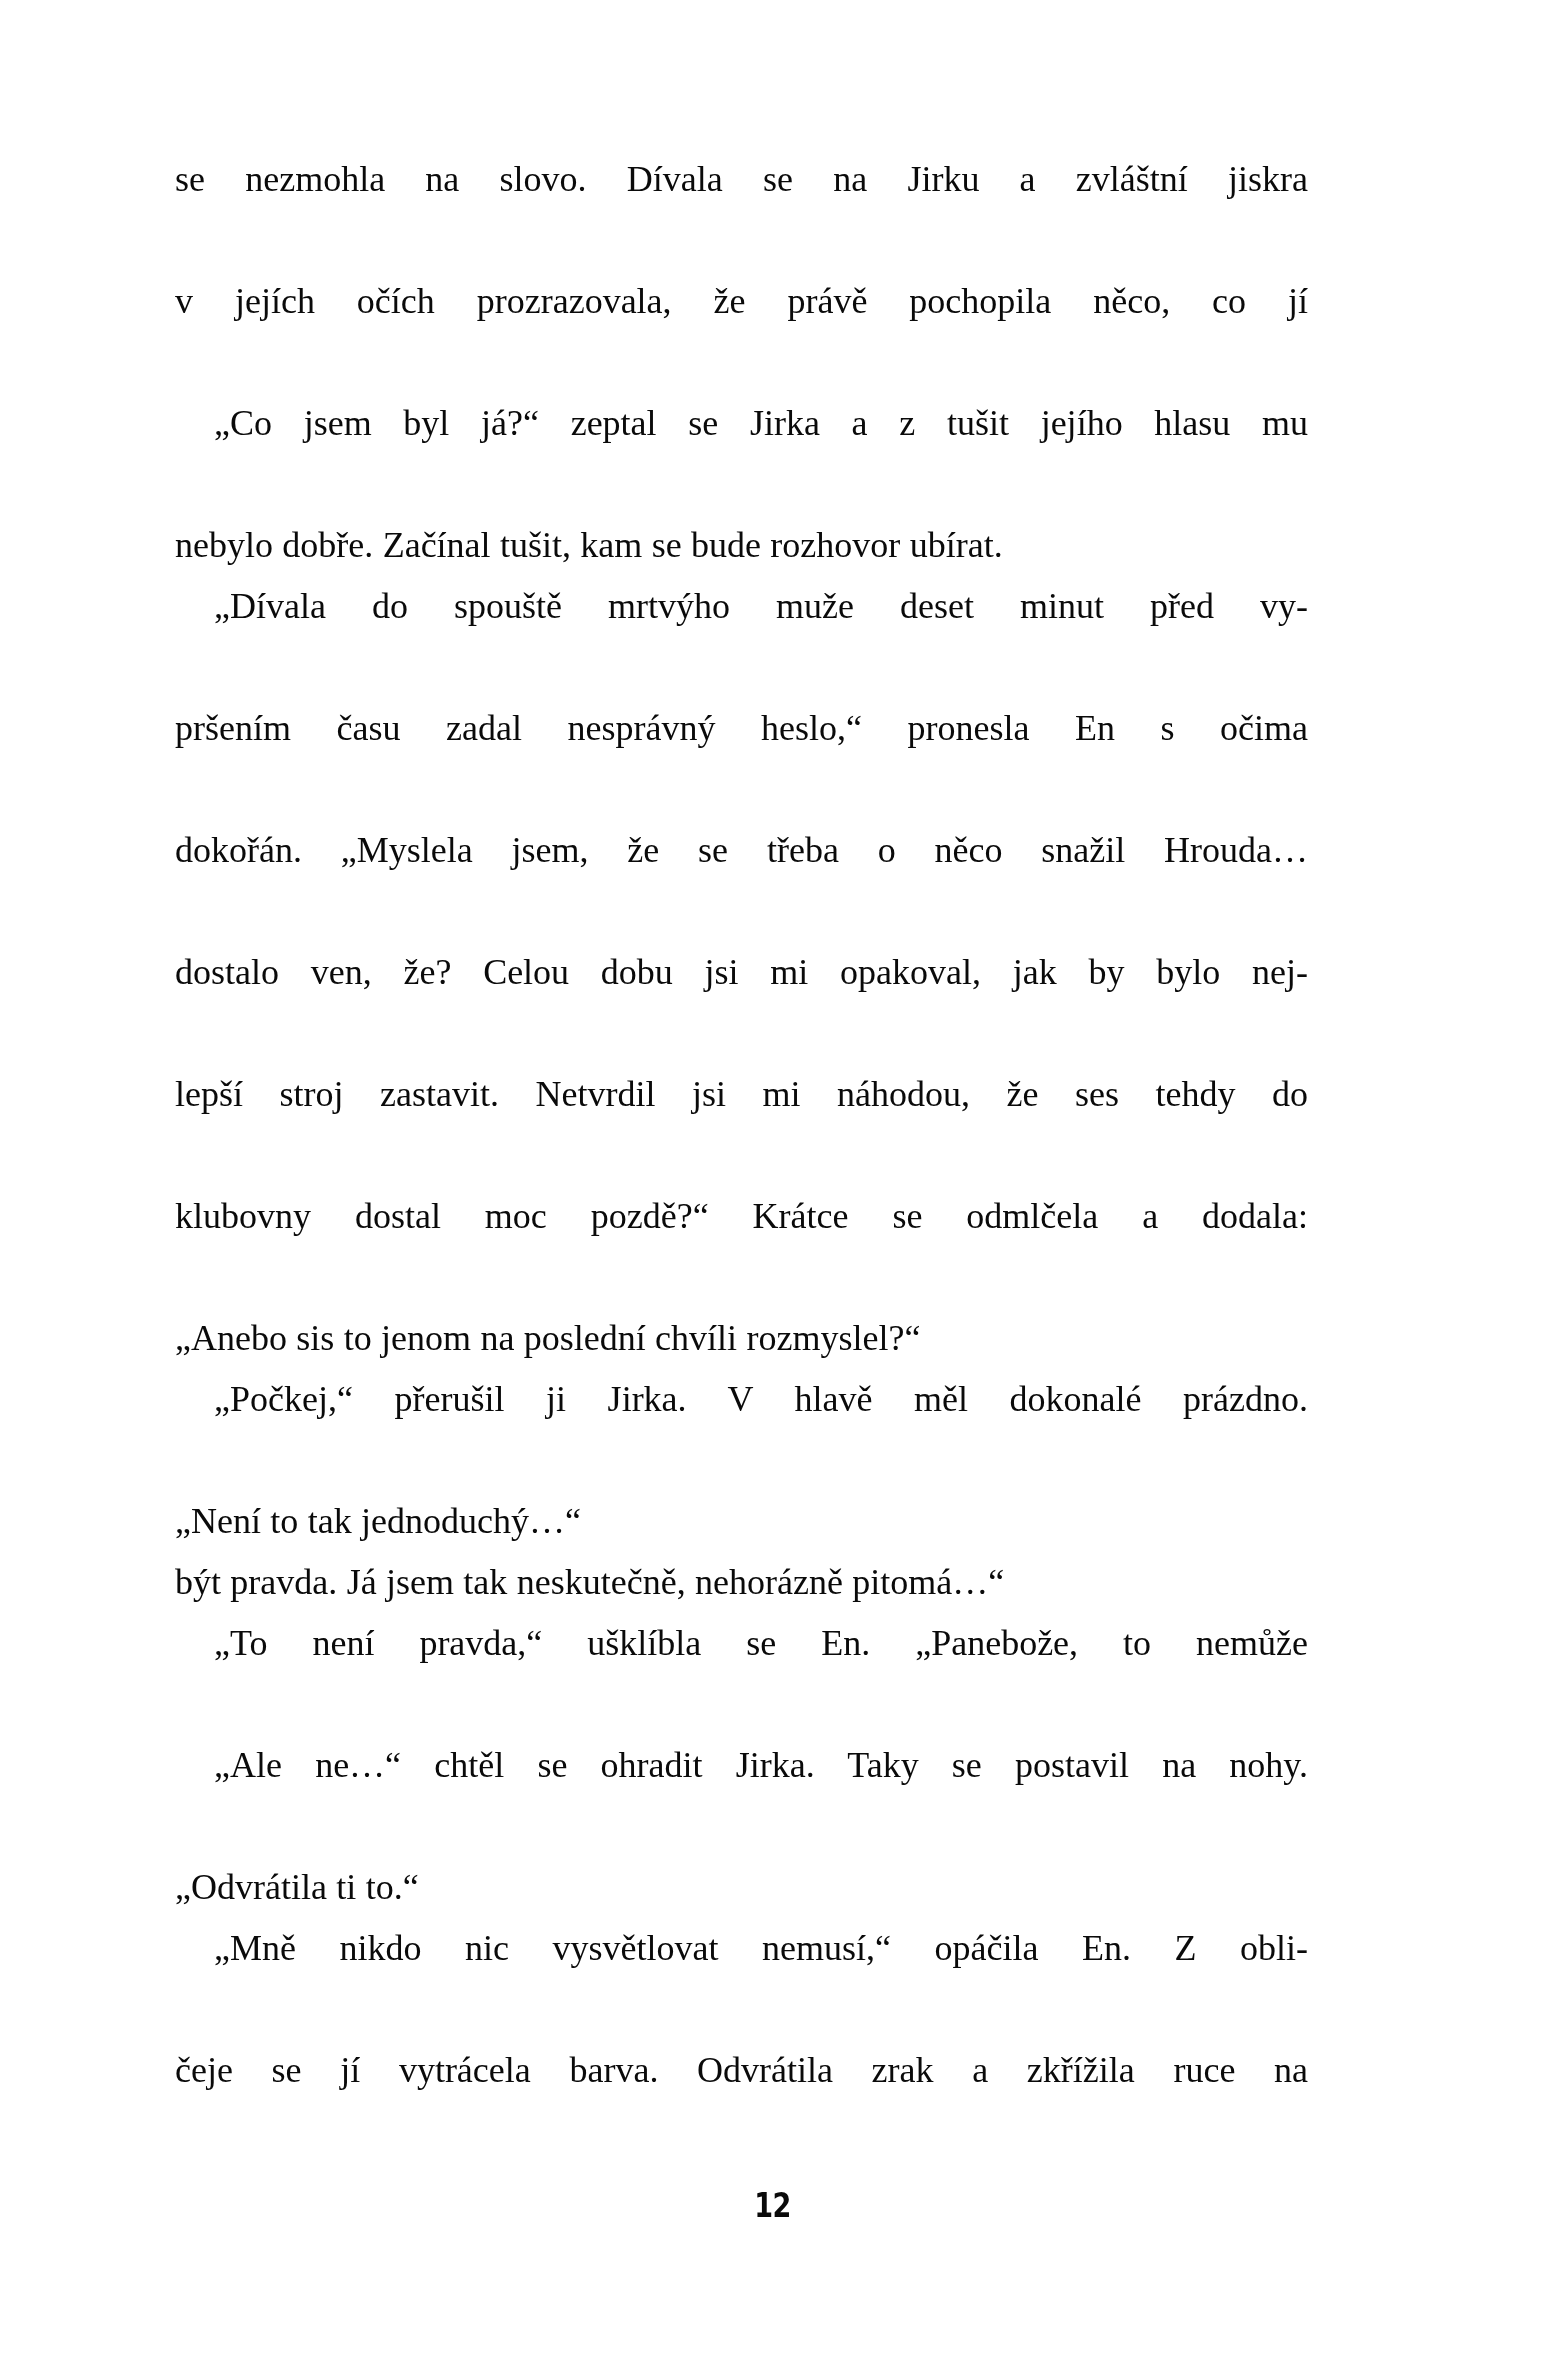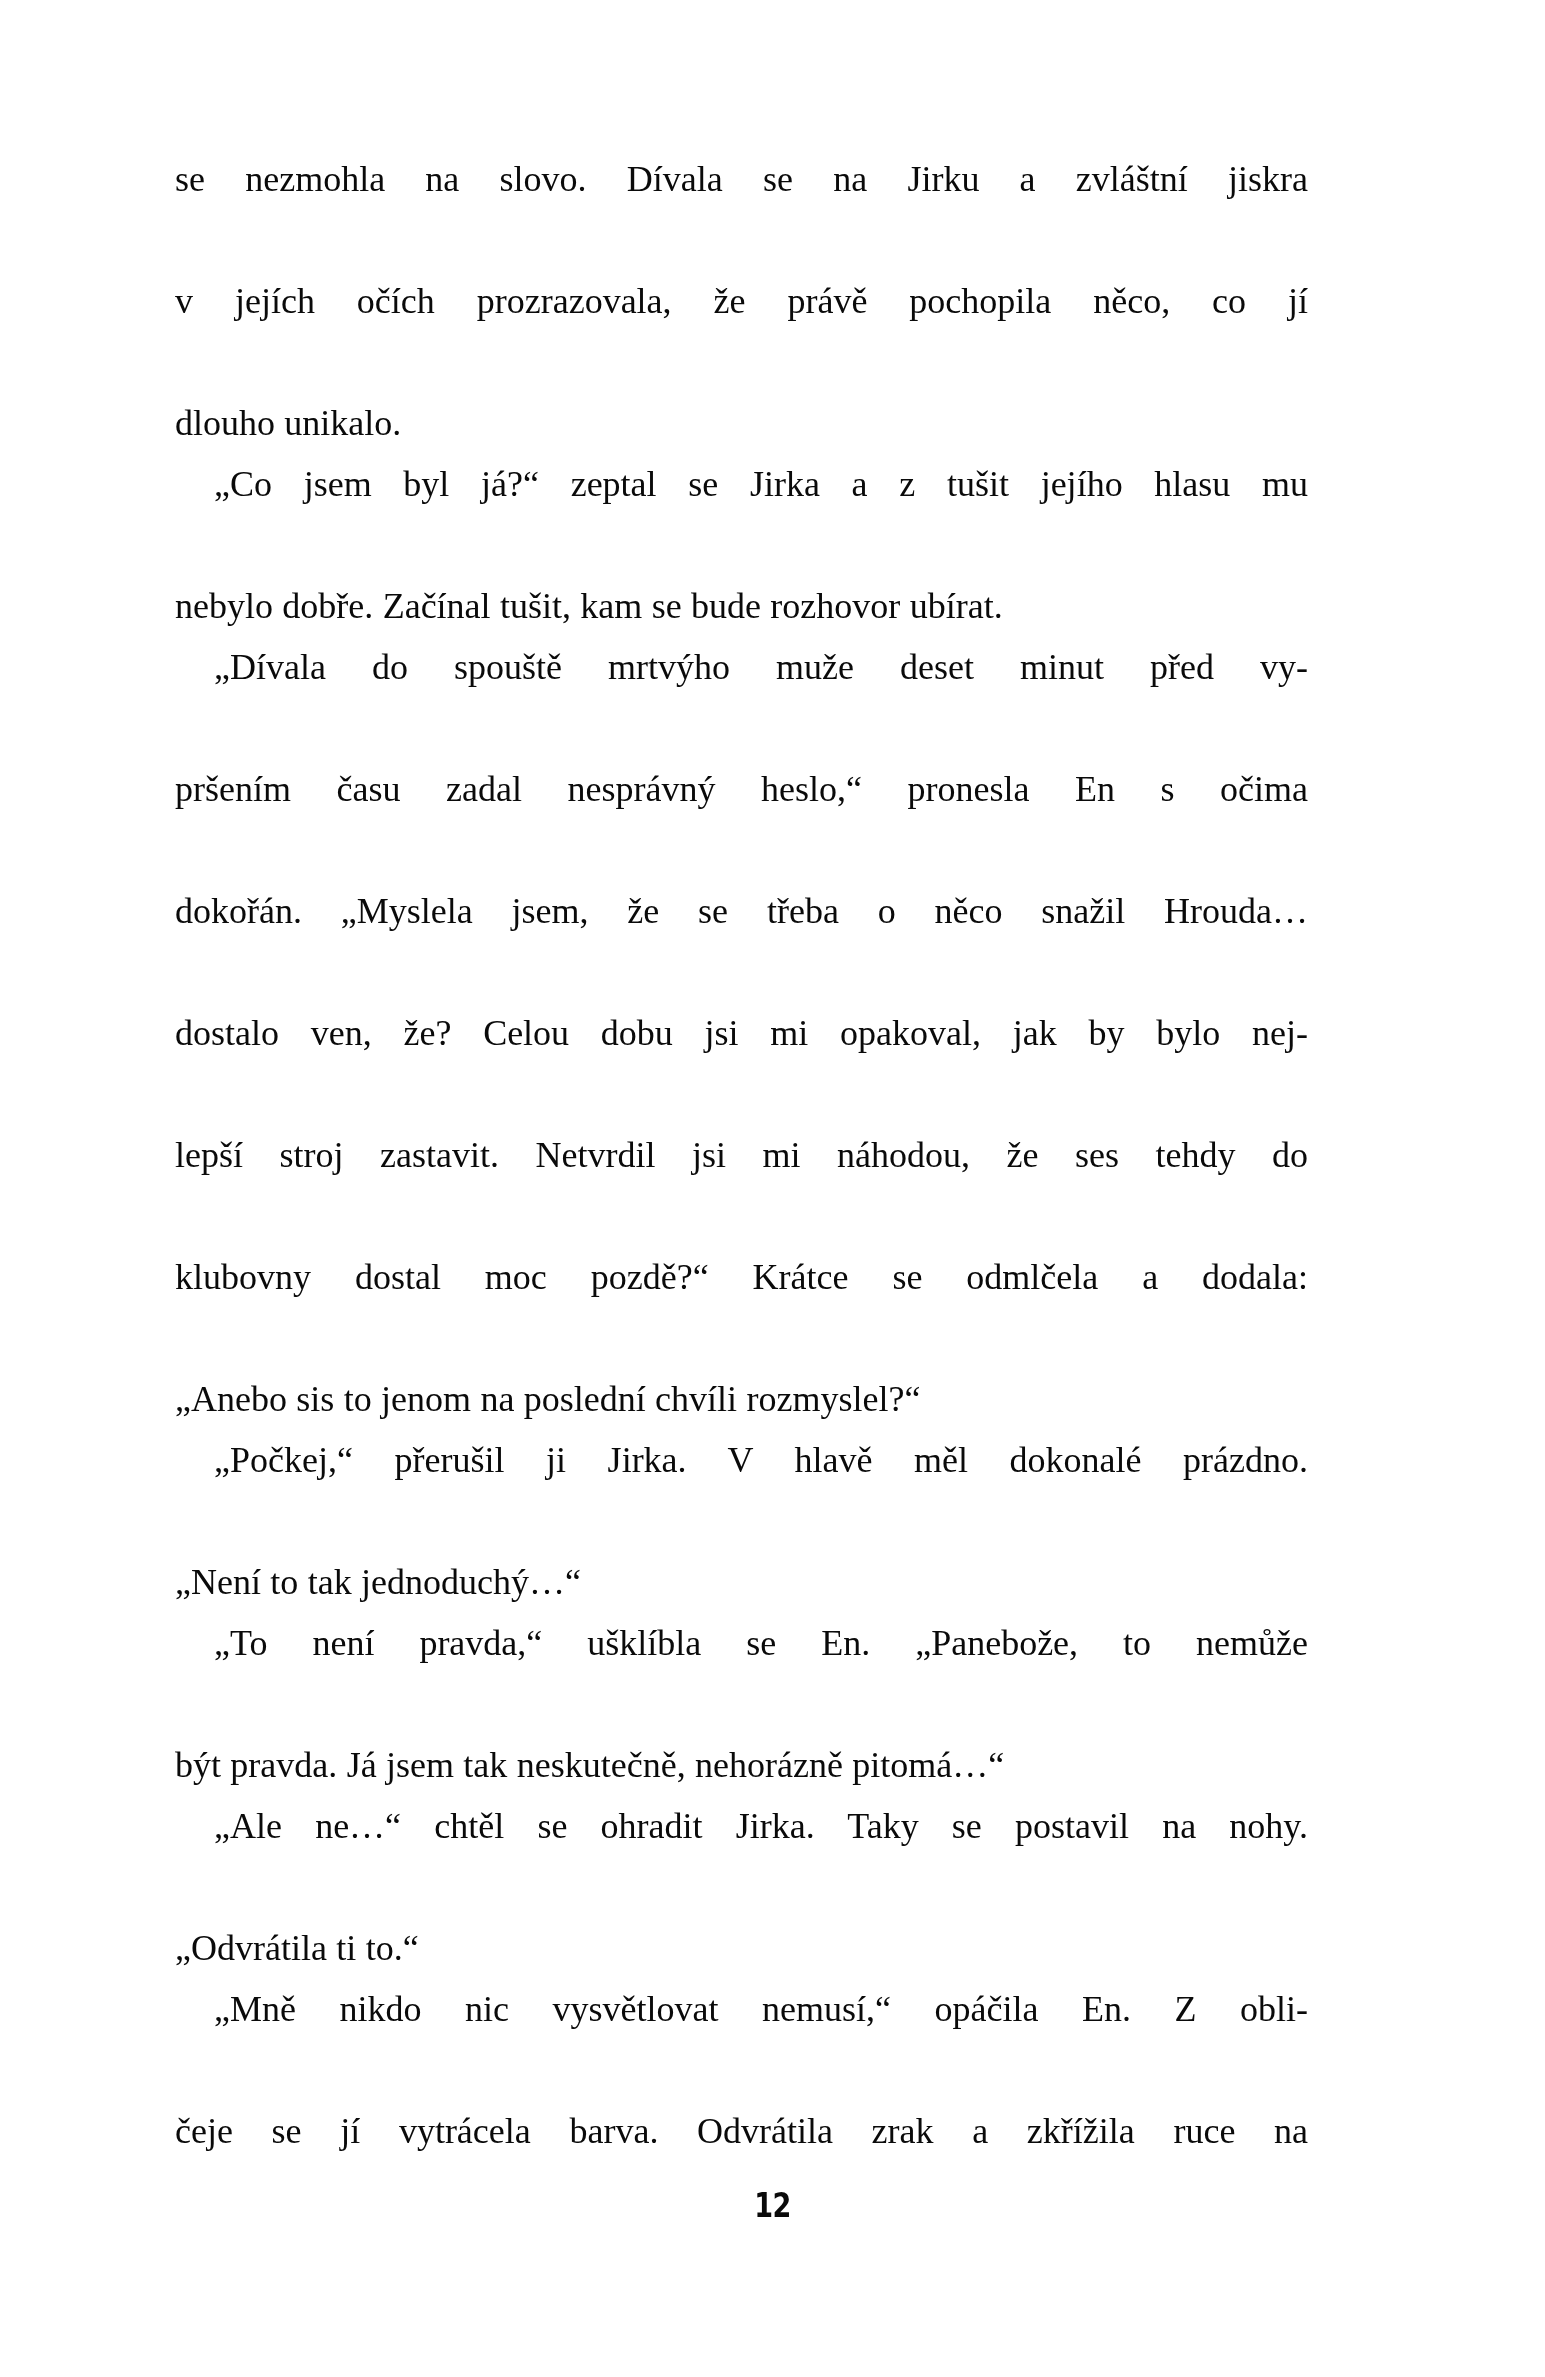--- a/index.html
+++ b/index.html
@@ -73,21 +73,20 @@
 </head>
 <body>
 
 <div class="page">
 
   <div class="text-block">
 
     <p class="para">
       <span class="ln">se nezmohla na slovo. Dívala se na Jirku a zvláštní jiskra</span>
       <span class="ln">v jejích očích prozrazovala, že právě pochopila něco, co jí</span>
-      <span class="ln last">dlouho unikalo.</span>
     </p>
 
 
     <p class="para">
       <span class="ln indent">„Co jsem byl já?“ zeptal se Jirka a z tušit jejího hlasu mu</span>
       <span class="ln last">nebylo dobře. Začínal tušit, kam se bude rozhovor ubírat.</span>
     </p>
 
     <p class="para">
       <span class="ln indent"><span>„Dívala do </span><span class="ital">spouště mrtvýho muže</span><span> deset minut před vy-</span></span>
@@ -98,22 +97,22 @@
       <span class="ln">klubovny dostal moc pozdě?“ Krátce se odmlčela a dodala:</span>
       <span class="ln last">„Anebo sis to jenom na poslední chvíli rozmyslel?“</span>
     </p>
 
     <p class="para">
       <span class="ln indent">„Počkej,“ přerušil ji Jirka. V hlavě měl dokonalé prázdno.</span>
       <span class="ln last">„Není to tak jednoduchý…“</span>
     </p>
 
     <p class="para">
+      <span class="ln last">být pravda. Já jsem tak neskutečně, nehorázně pitomá…“</span>
       <span class="ln indent">„To není pravda,“ ušklíbla se En. „Panebože, to nemůže</span>
-      <span class="ln last">být pravda. Já jsem tak neskutečně, nehorázně pitomá…“</span>
     </p>
 
     <p class="para">
       <span class="ln indent">„Ale ne…“ chtěl se ohradit Jirka. Taky se postavil na nohy.</span>
       <span class="ln last">„Odvrátila ti to.“</span>
     </p>
 
     <p class="para">
       <span class="ln indent">„Mně nikdo nic vysvětlovat nemusí,“ opáčila En. Z obli-</span>
       <span class="ln">čeje se jí vytrácela barva. Odvrátila zrak a zkřížila ruce na</span>

